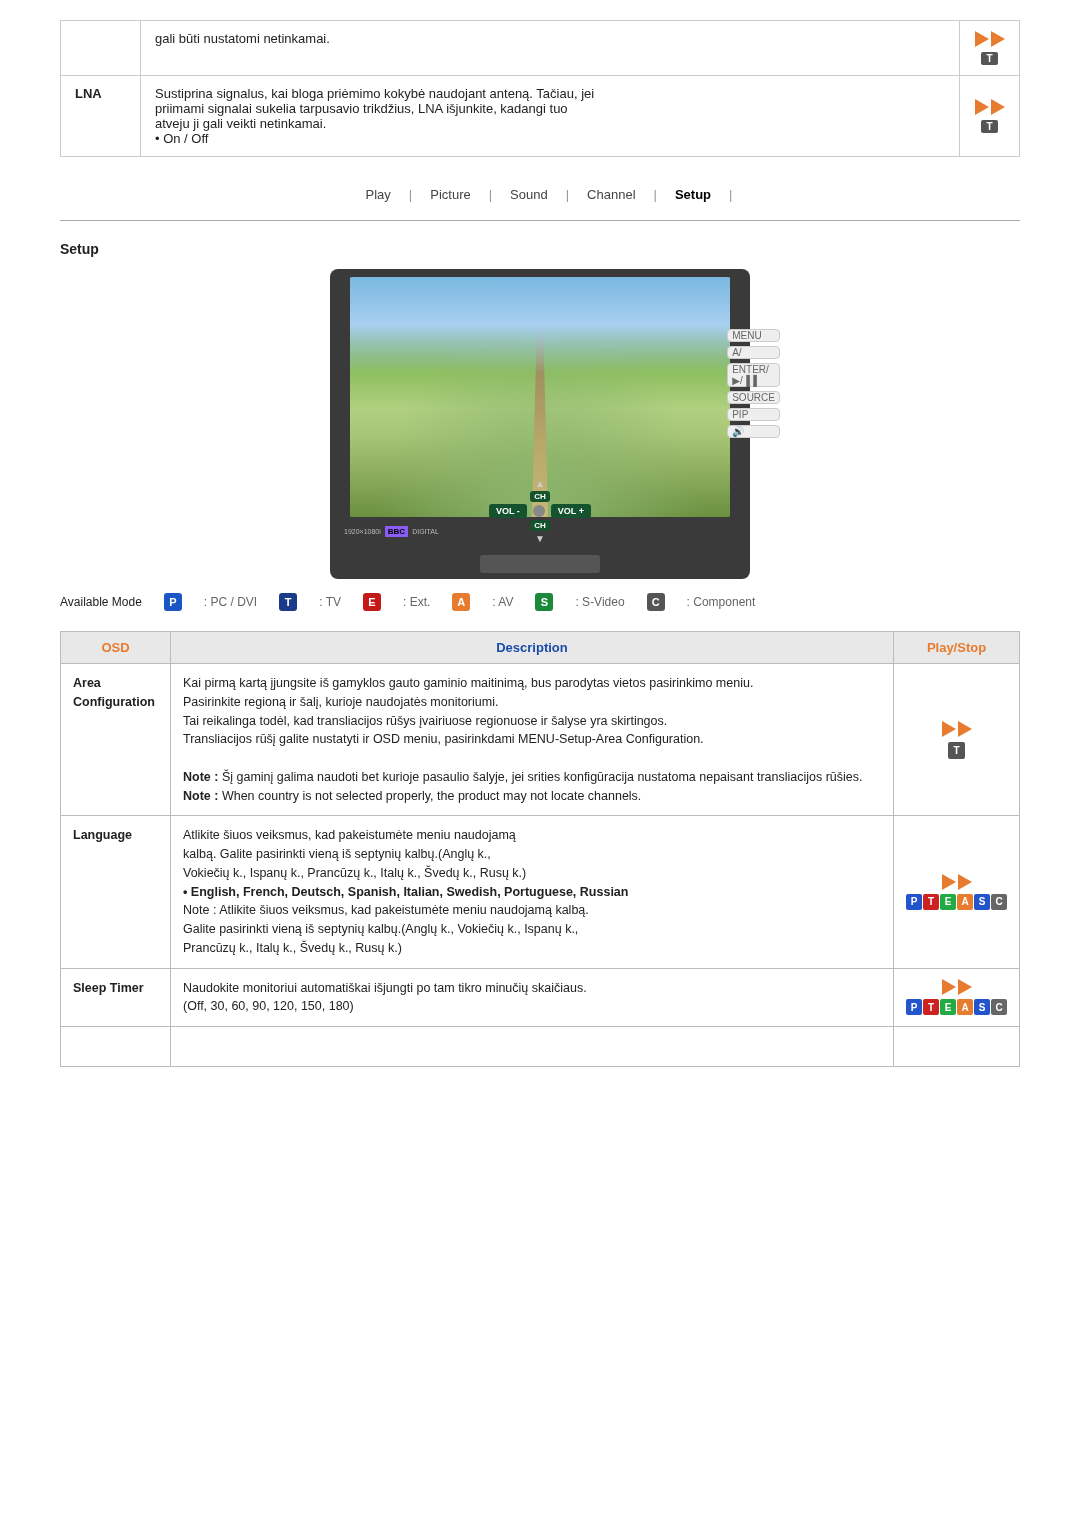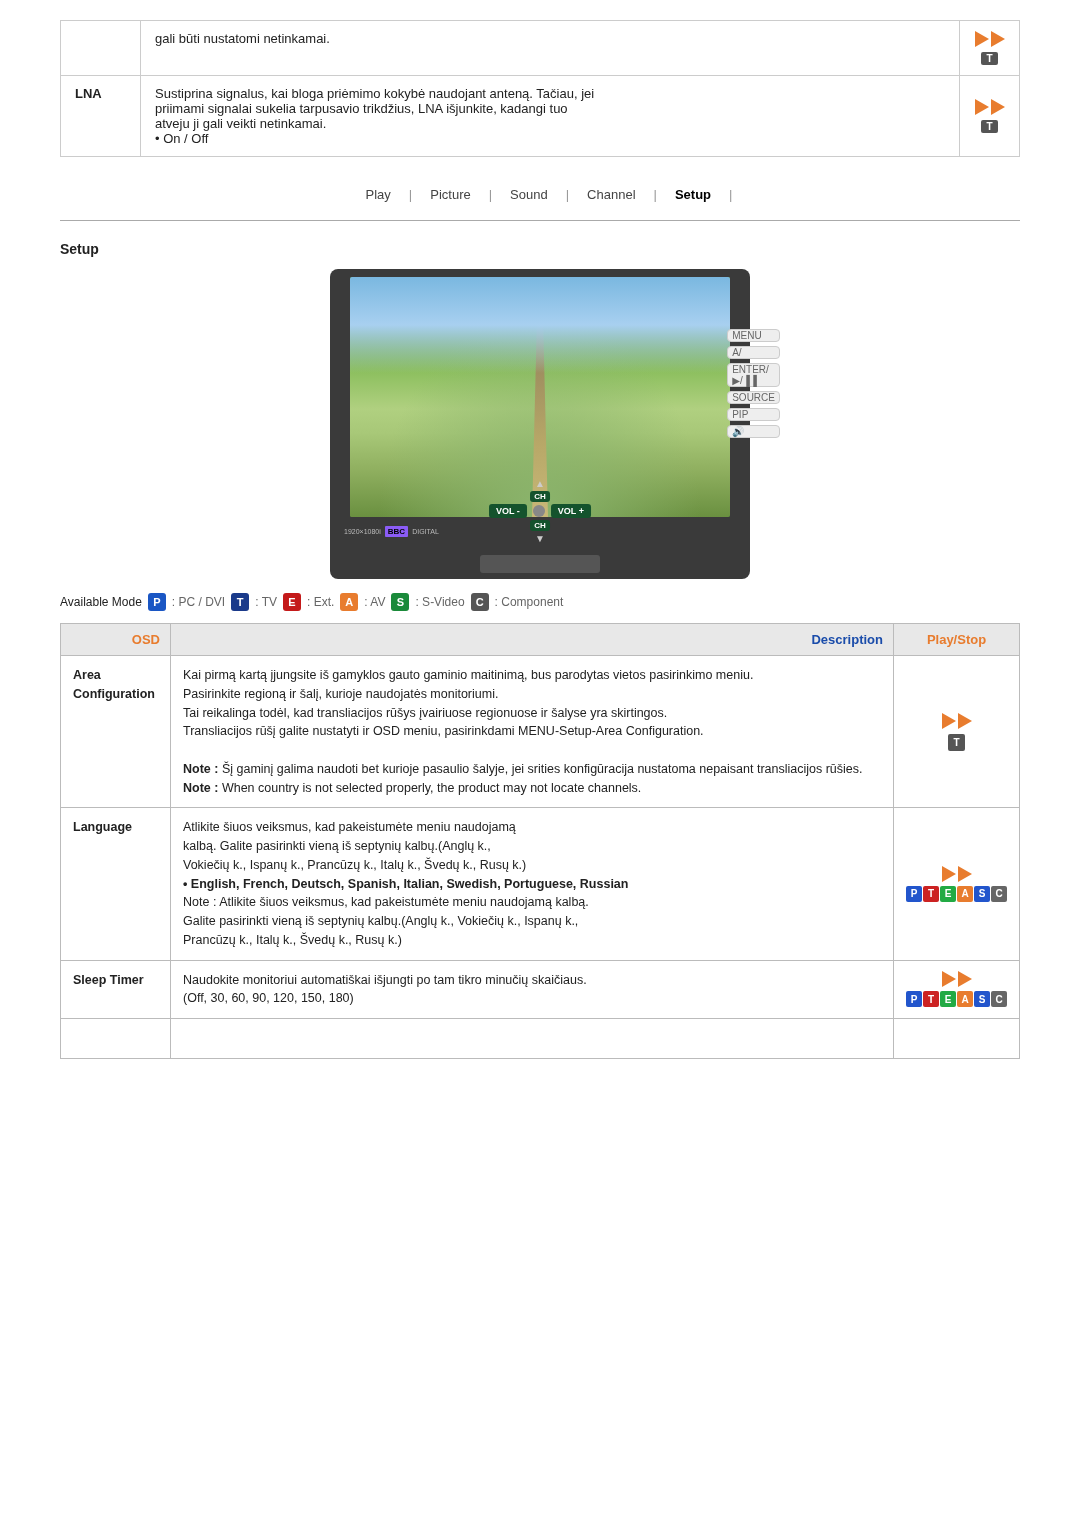--- a/index.html
+++ b/index.html
@@ -243,23 +243,23 @@
       font-weight: bold;
       font-size: 8px;
       padding: 1px 3px;
       border-radius: 1px;
     }
 
     
     .available-modes {
       display: flex;
       align-items: center;
-      gap: 6px;
+      gap: 22px;
       font-size: 12px;
-      margin-bottom: 12px;
+      margin-bottom: 20px;
       flex-wrap: wrap;
     }
     .mode-badge {
       display: inline-flex;
       align-items: center;
       justify-content: center;
       width: 18px;
       height: 18px;
       border-radius: 3px;
       font-weight: bold;
@@ -275,21 +275,21 @@
 
     
     .osd-table {
       width: 100%;
       border-collapse: collapse;
     }
     .osd-table th {
       background: #e8e8e8;
       border: 1px solid #bbb;
       padding: 8px 10px;
-      text-align: right;
+      text-align: center;
       font-weight: bold;
       font-size: 13px;
     }
     .osd-table th.osd-th { color: #e87c2e; }
     .osd-table th.desc-th { color: #1a4caa; }
     .osd-table th.ps-th { color: #e87c2e; text-align: center; }
     .osd-table td {
       border: 1px solid #bbb;
       padding: 10px 12px;
       vertical-align: top;

